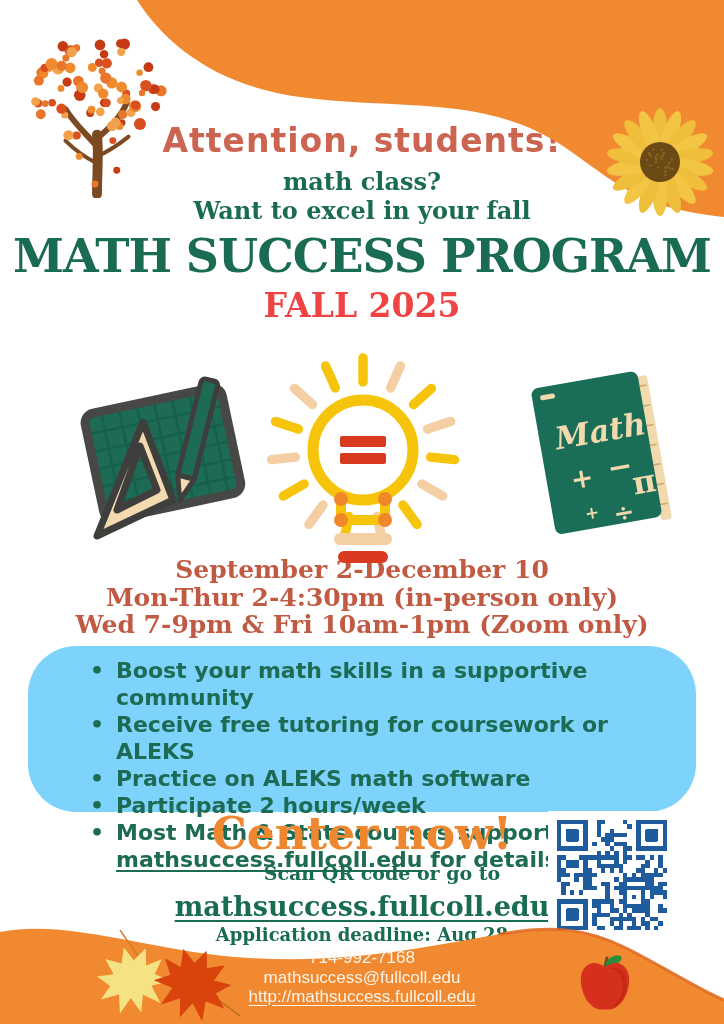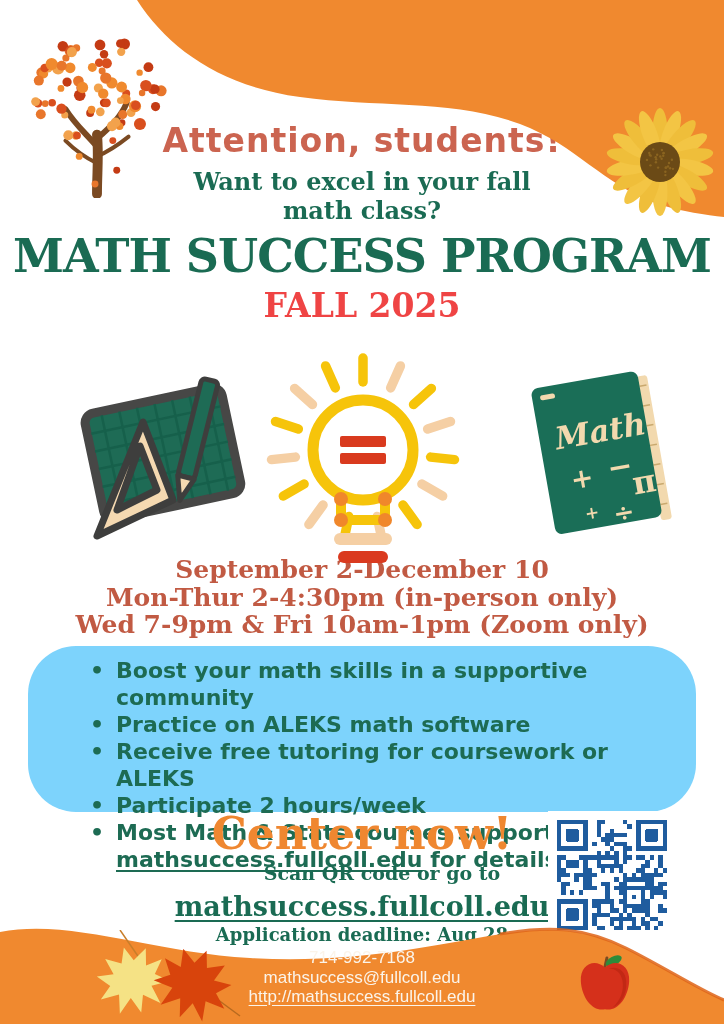--- a/index.html
+++ b/index.html
@@ -200,22 +200,22 @@
         <circle cx="53.906733624380884" cy="56.18990910703173" r="1.2" fill="#8a6420"></circle>
         <circle cx="61.25326076454441" cy="49.78106515856613" r="1.2" fill="#8a6420"></circle>
         <circle cx="69.89932599567027" cy="53.81386368952221" r="1.2" fill="#8a6420"></circle>
         <circle cx="61.4914934034479" cy="47.133901342563114" r="1.2" fill="#8a6420"></circle>
         <circle cx="47.786854601235675" cy="49.0708670700134" r="1.2" fill="#8a6420"></circle>
       </g>
   </svg>
 
   <div class="abs cx attention">Attention, students!</div>
   <div class="abs cx question">
+    <div>math class?</div>
     <div>Want to excel in your fall</div>
-    <div>math class?</div>
   </div>
 
   <div class="abs cx main-title">MATH SUCCESS PROGRAM</div>
   <div class="abs cx fall-term">FALL 2025</div>
 
   <svg class="abs deco" style="left:55px;top:362px;" width="200" height="185" viewBox="0 0 200 185">
     <g transform="rotate(-12 105 92)">
       <rect x="38" y="38" width="140" height="108" rx="10" fill="#1e6b55" stroke="#474746" stroke-width="9"></rect>
       <g stroke="#16604b" stroke-width="2.5">
         <line x1="56" y1="42" x2="56" y2="142"></line>
@@ -295,22 +295,22 @@
 
   <div class="abs cx schedule">
     <div>September 2-December 10</div>
     <div>Mon-Thur 2-4:30pm (in-person only)</div>
     <div>Wed 7-9pm &amp; Fri 10am-1pm (Zoom only)</div>
   </div>
 
   <div class="abs benefits-box">
     <ul>
       <li>Boost your math skills in a supportive community</li>
+      <li>Receive free tutoring for coursework or ALEKS</li>
       <li>Practice on ALEKS math software</li>
-      <li>Receive free tutoring for coursework or ALEKS</li>
       <li>Participate 2 hours/week</li>
       <li><span>Most Math &amp; Stats courses supported. See </span><span class="link-text">mathsuccess.fullcoll.edu</span><span> for details.</span></li>
     </ul>
   </div>
 
   <div class="abs cx apply-heading">Center now!</div>
   <div class="abs cx scan-line">Scan QR code or go to</div>
   <div class="abs cx url-line">mathsuccess.fullcoll.edu</div>
   <div class="abs cx deadline-line">Application deadline: Aug 28</div>
 

